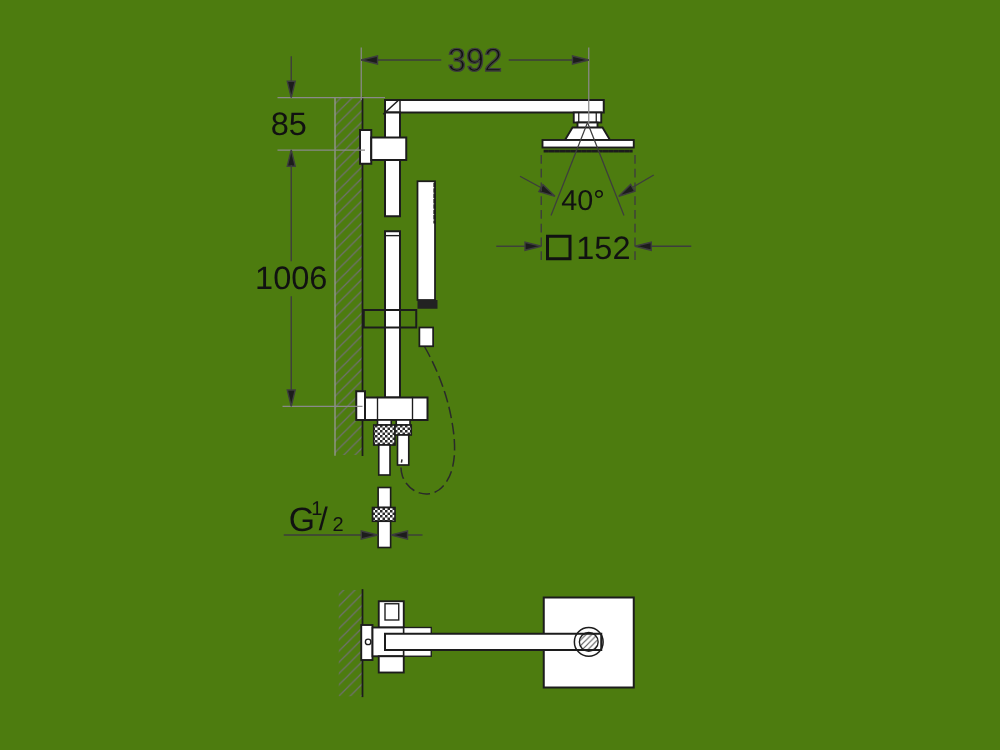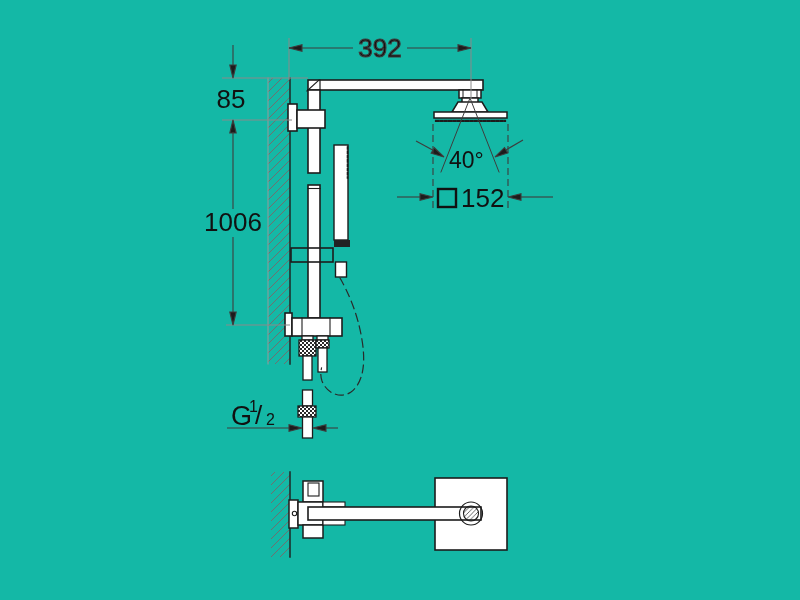--- a/index.html
+++ b/index.html
@@ -1,16 +1,16 @@
 <!DOCTYPE html>
 <html><head>
 <meta charset="utf-8">
 <style>
   html,body{margin:0;padding:0;background:#fff;}
-  .stage{position:relative;width:800px;height:600px;background:#14b8a6;overflow:hidden;
+  .stage{position:relative;width:800px;height:600px;background:#4d7c0f;overflow:hidden;
          font-family:"Liberation Sans", sans-serif;}
   svg{display:block;}
   .dim-text{font-family:"Liberation Sans", sans-serif; fill:#111; }
 </style>
 </head>
 <body>
 
 <div class="stage">
 <svg width="800" height="600" viewBox="0 0 800 600">
   <defs>

